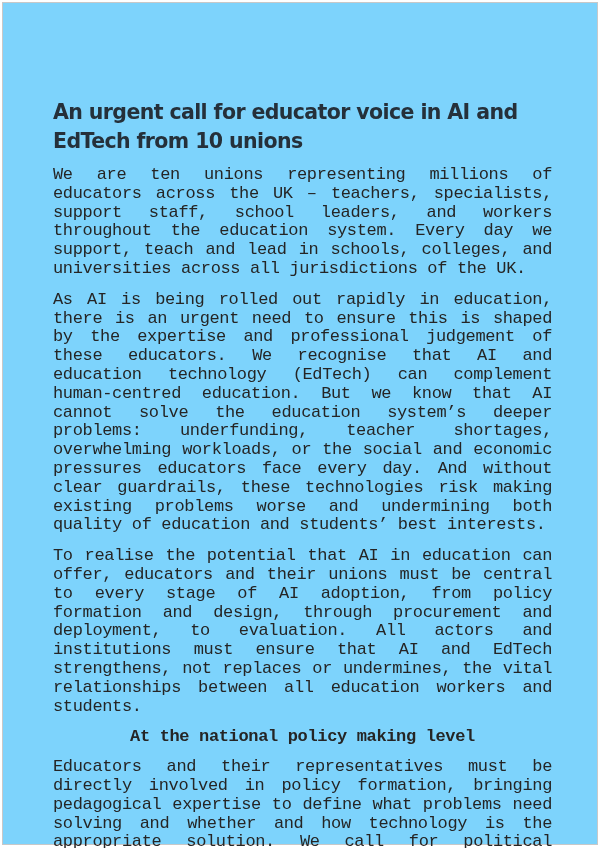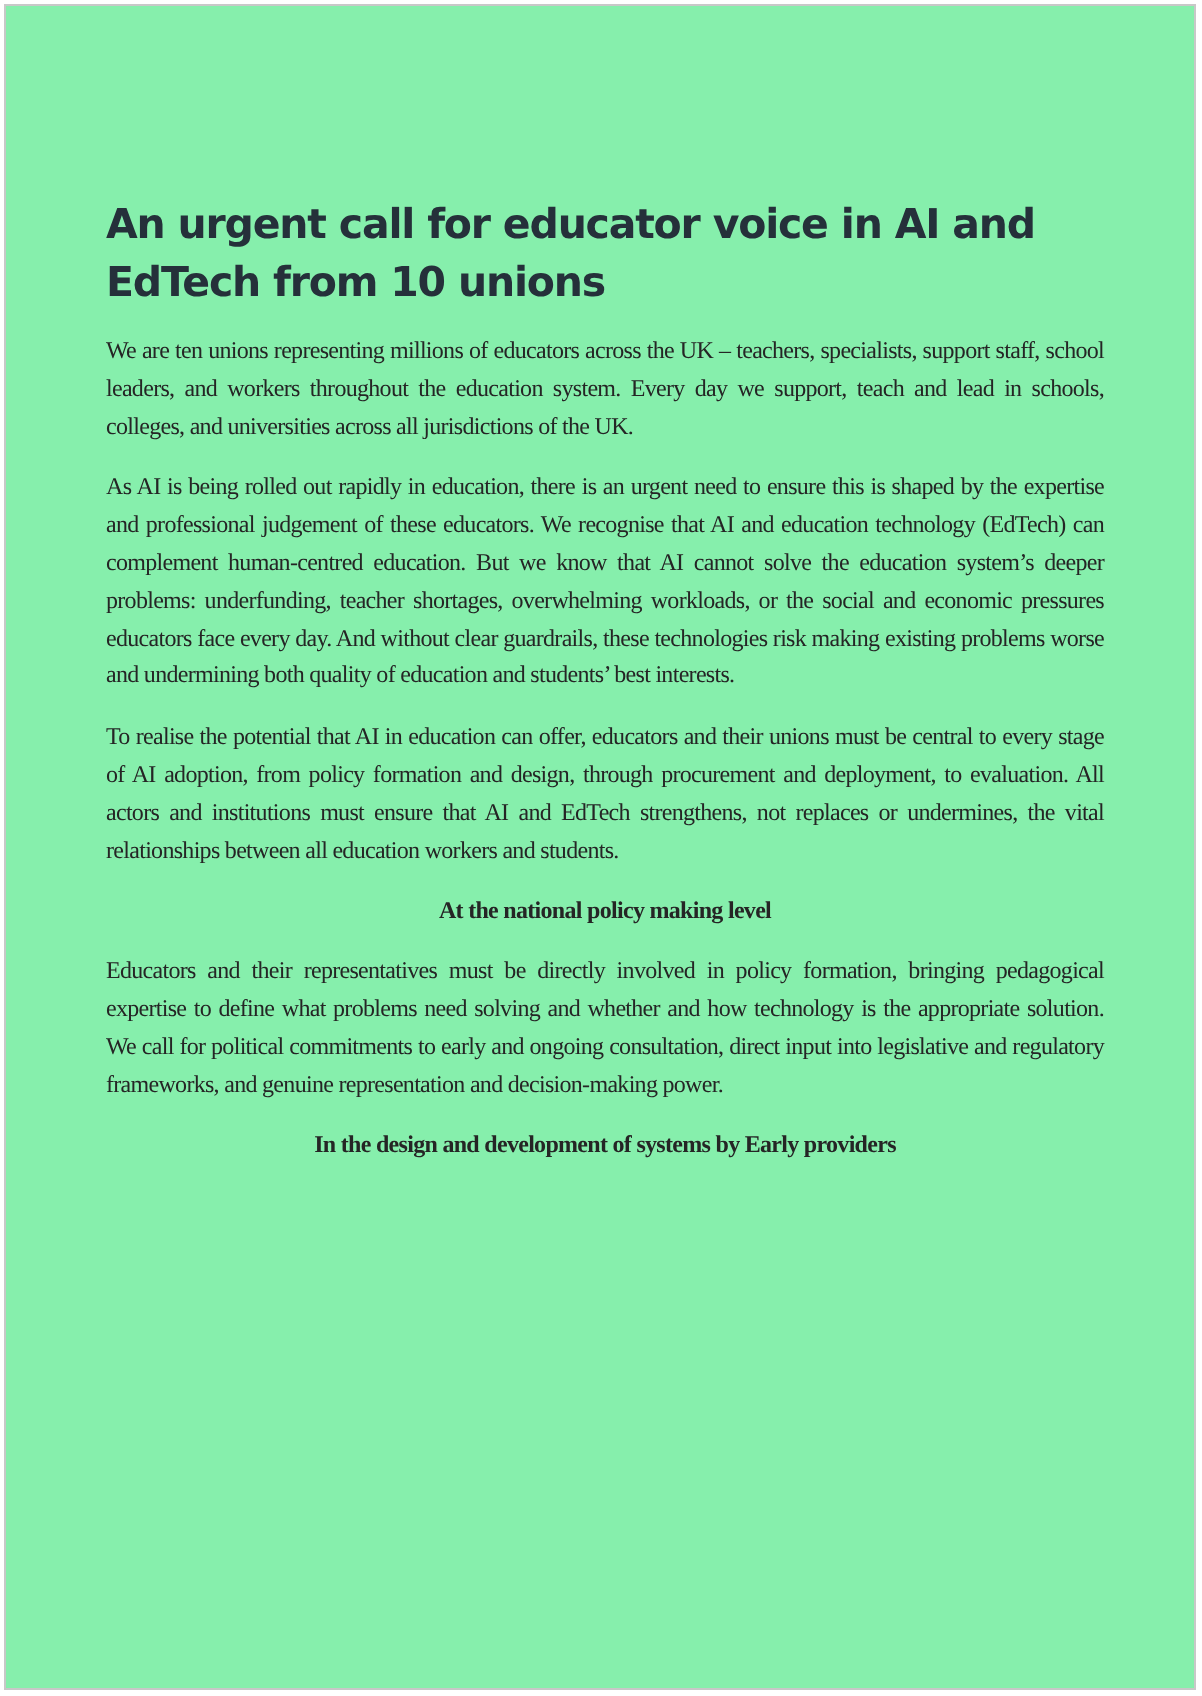--- a/index.html
+++ b/index.html
@@ -1,36 +1,36 @@
 <!DOCTYPE html>
 <html><head>
 <meta charset="utf-8">
 <style>
   html, body { margin: 0; padding: 0; background: #ffffff; }
   body { width: 601px; height: 848px; position: relative; overflow: hidden; }
   .page {
     position: absolute; left: 2px; top: 2px; width: 596px; height: 843px;
-    border: 1px solid #c8c8c8; background: #86efac; box-sizing: border-box;
+    border: 1px solid #c8c8c8; background: #7dd3fc; box-sizing: border-box;
   }
   .content {
     position: absolute; left: 50px; top: 95px; width: 499px;
     color: #222;
   }
   h1 {
     font-family: "DejaVu Sans", sans-serif;
     font-weight: bold;
     font-size: 20.5px;
     line-height: 29px;
     color: #25303a;
     margin: 0 0 10px 0;
     letter-spacing: -0.6px;
   }
   p {
-    font-family: Liberation Serif, serif;
-    font-size: 12px;
+    font-family: Liberation Mono, monospace;
+    font-size: 17px;
     line-height: 18.8px;
     margin: 0 0 12px 0;
     text-align: justify;
     color: #252525;
     letter-spacing: -0.35px;
   }
   p.sub {
     font-weight: bold;
     margin-bottom: 11px;
     text-align: center;

